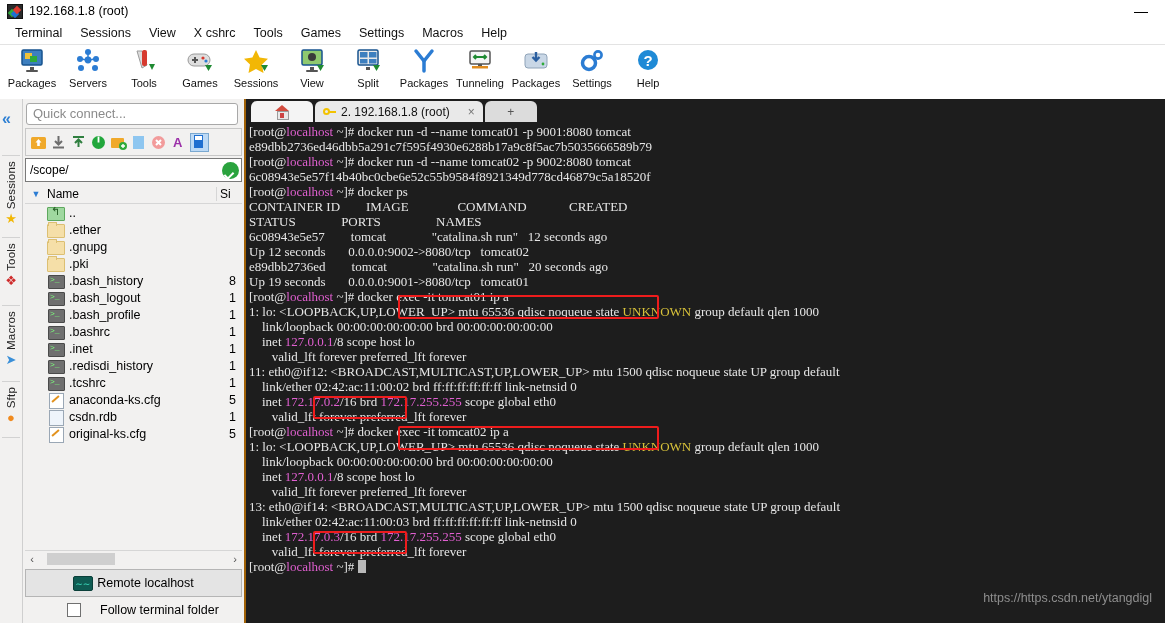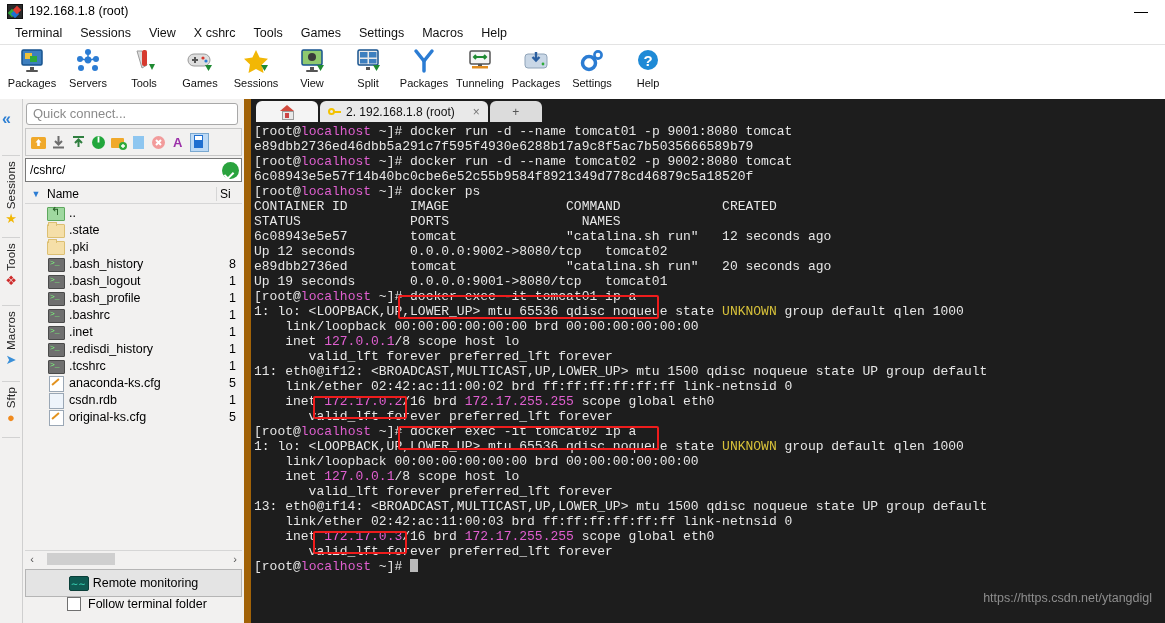--- a/index.html
+++ b/index.html
@@ -37,21 +37,21 @@
 
   
   .vstrip{width:22px;background:#f2f1f0;border-right:1px solid #cfcfcf;position:relative;}
   .vstrip .chev{position:absolute;top:12px;left:2px;font-size:16px;color:#2d7fd3;font-weight:bold;line-height:1;}
   .vtab{position:absolute;left:0;width:22px;display:flex;flex-direction:column;align-items:center;}
   .vtab .vtxt{writing-mode:vertical-rl;transform:rotate(180deg);font-size:11.5px;color:#222;letter-spacing:.2px;}
   .vtab .vico{margin-top:3px;font-size:13px;line-height:13px;}
   .vsep{position:absolute;left:2px;width:18px;height:1px;background:#d2d2d2;}
 
   
-  .sftp{width:221px;background:#f2f1f0;border-right:7px solid #a16207;display:flex;flex-direction:column;}
+  .sftp{width:221px;background:#f2f1f0;border-right:2px solid #a16207;display:flex;flex-direction:column;}
   .sftp-qc{padding:4px 6px 3px 3px;background:#f2f1f0;}
   .qc-input{width:100%;height:22px;box-sizing:border-box;border:1px solid #a8a8a8;border-radius:3px;background:#fff;
             font-size:13px;color:#8b8b8b;padding:0 6px;line-height:20px;}
   .sftp-tools{display:flex;align-items:center;gap:3px;height:24px;padding:1px 2px 1px 4px;background:#f2f1f0;
               border:1px solid #c7c7c7;margin:0 2px;}
   .ti{width:17px;height:17px;position:relative;flex:none;}
   .pathbar{display:flex;align-items:center;height:22px;margin:2px 2px 0 2px;border:1px solid #7a7a7a;background:#fff;}
   .pathbar .pv{flex:1;font-size:12px;padding-left:4px;color:#000;}
   .okcircle{width:17px;height:17px;border-radius:50%;background:#2aa33e;margin-right:2px;position:relative;}
   .okcircle:after{content:"";position:absolute;left:4px;top:8px;width:4px;height:7px;border:solid #fff;border-width:0 2px 2px 0;transform:rotate(45deg);}
@@ -75,41 +75,41 @@
   .plainfile{position:absolute;left:2px;top:0px;width:13px;height:14px;background:#eef4fb;border:1px solid #9aa7b5;}
   .hscroll{display:flex;align-items:center;height:16px;margin:0 2px;background:#f2f1f0;border-top:1px solid #d6d6d6;}
   .hscroll .arw{width:14px;text-align:center;font-size:11px;color:#555;}
   .hscroll .track{flex:1;height:12px;background:#f2f1f0;position:relative;}
   .hscroll .thumb{position:absolute;left:8px;top:0;width:68px;height:12px;background:#cfcfcf;}
   .remote-mon{display:flex;align-items:center;justify-content:center;gap:6px;height:26px;margin:2px 2px 0 2px;
               background:#e4e4e4;border:1px solid #b5b5b5;font-size:12.5px;}
   .rm-ico{width:18px;height:15px;position:relative;}
   .rm-ico .scr{position:absolute;left:0;top:0;width:18px;height:13px;background:#0f5b52;border:1px solid #0a3f39;border-radius:2px;}
   .rm-ico .wav{position:absolute;left:2px;top:5px;font-size:9px;color:#3de0c0;line-height:6px;}
-  .follow{display:flex;align-items:flex-start;gap:7px;height:26px;padding-left:44px;font-size:12.5px;}
+  .follow{display:flex;align-items:center;gap:19px;height:26px;padding-left:44px;font-size:12.5px;}
   .cbox{width:12px;height:12px;border:1px solid #707070;background:#fff;}
 
   
   .term{flex:1;display:flex;flex-direction:column;background:#1d1d1d;position:relative;}
   .tabbar{height:23px;background:#1d1d1d;display:flex;align-items:flex-end;padding-left:5px;}
   .tabitem{height:21px;display:flex;align-items:center;border-radius:6px 6px 0 0;background:#e9e9e9;
            padding:0 8px;margin-right:2px;font-size:12px;color:#111;}
   .tabitem.home{width:46px;justify-content:center;background:#f4f4f4;}
   .tabitem.plus{width:36px;justify-content:center;background:#dcdcdc;color:#555;}
   .tabitem .key{width:13px;height:11px;margin-right:5px;position:relative;}
   .tabitem .key:before{content:"";position:absolute;left:0;top:2px;width:7px;height:7px;border:2px solid #f2c200;border-radius:50%;box-sizing:border-box;}
   .tabitem .key:after{content:"";position:absolute;left:6px;top:5px;width:7px;height:2px;background:#f2c200;}
   .tabitem .x{margin-left:18px;color:#777;font-size:12px;}
   .home-ico{width:14px;height:13px;position:relative;}
   .home-ico .roof{position:absolute;left:0;top:0;width:0;height:0;border-left:7px solid transparent;border-right:7px solid transparent;border-bottom:6px solid #d24b3e;}
   .home-ico .body{position:absolute;left:2px;top:6px;width:10px;height:7px;background:#e8e8e8;border:1px solid #9b9b9b;}
   .home-ico .door{position:absolute;left:5px;top:8px;width:4px;height:5px;background:#c44;}
 
   .screen{flex:1;position:relative;padding:2px 10px 0 3px;overflow:hidden;
-          font-family:Liberation Mono, monospace;font-size:13px;line-height:15px;
+          font-family:Liberation Serif, serif;font-size:13px;line-height:15px;
           color:#e6e6e6;white-space:pre;letter-spacing:0px;}
   .screen .ln{height:15px;}
   .c-yellow{color:#d7c13a;}
   .c-magenta{color:#e05fd0;}
   .c-white{color:#e6e6e6;}
   .cursor{display:inline-block;width:8px;height:13px;background:#b9b9b9;vertical-align:-2px;}
 
   .hl{position:absolute;border:2px solid #ee1c1c;border-radius:2px;pointer-events:none;}
   .watermark{position:absolute;right:13px;bottom:18px;font-size:12.5px;color:#8e8e8e;
              font-family:"Liberation Sans",sans-serif;}
@@ -344,21 +344,21 @@
         </div>
         <div class="ti" style="background:#bcd9f5;border:1px solid #7aa8d0;">
           <svg width="15" height="15" viewBox="0 0 15 15">
               <rect x="3" y="1" width="9" height="13" fill="#1f6fd0"></rect>
               <rect x="4" y="2" width="7" height="4" fill="#fff"></rect>
             </svg>
         </div>
       </div>
 
       <div class="pathbar">
-        <div class="pv">/cshrc/</div>
+        <div class="pv">/scope/</div>
         <div class="okcircle"></div>
       </div>
 
       <div class="listhdr">
         <div class="sortarrow">▼</div>
         <div class="hname">Name</div>
         <div class="hsize">Si</div>
       </div>
 
       <div class="filelist" id="filelist">
@@ -366,21 +366,28 @@
             <div class="fic">
               <div class="folderup"></div>
             </div>
             <div class="fname">..</div>
             <div class="fsize"></div>
           </div>
           <div class="frow">
             <div class="fic">
               <div class="folder"></div>
             </div>
-            <div class="fname">.state</div>
+            <div class="fname">.ether</div>
+            <div class="fsize"></div>
+          </div>
+          <div class="frow">
+            <div class="fic">
+              <div class="folder"></div>
+            </div>
+            <div class="fname">.gnupg</div>
             <div class="fsize"></div>
           </div>
           <div class="frow">
             <div class="fic">
               <div class="folder"></div>
             </div>
             <div class="fname">.pki</div>
             <div class="fsize"></div>
           </div>
           <div class="frow">
@@ -461,21 +468,21 @@
             <div class="thumb"></div>
           </div>
         <div class="arw">›</div>
       </div>
 
       <div class="remote-mon">
         <div class="rm-ico">
             <div class="scr"></div>
             <div class="wav">∼∼</div>
           </div>
-        <div>Remote monitoring</div>
+        <div>Remote localhost</div>
       </div>
 
       <div class="follow">
         <div class="cbox"></div>
         <div>Follow terminal folder</div>
       </div>
     </div>
 
     <div class="term">
       <div class="tabbar">

